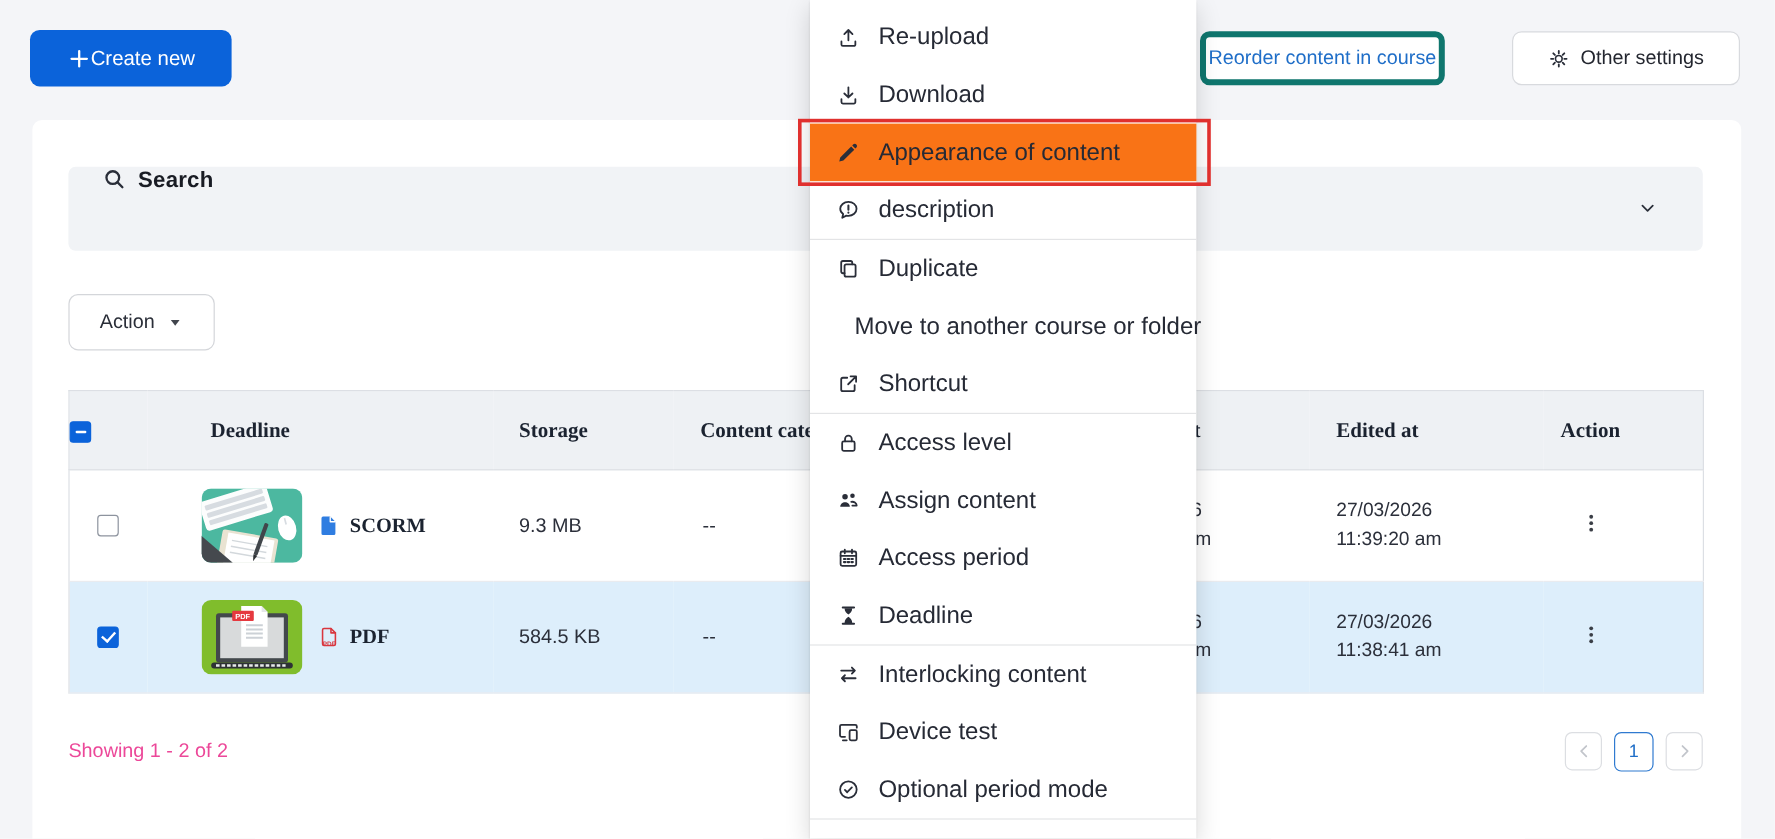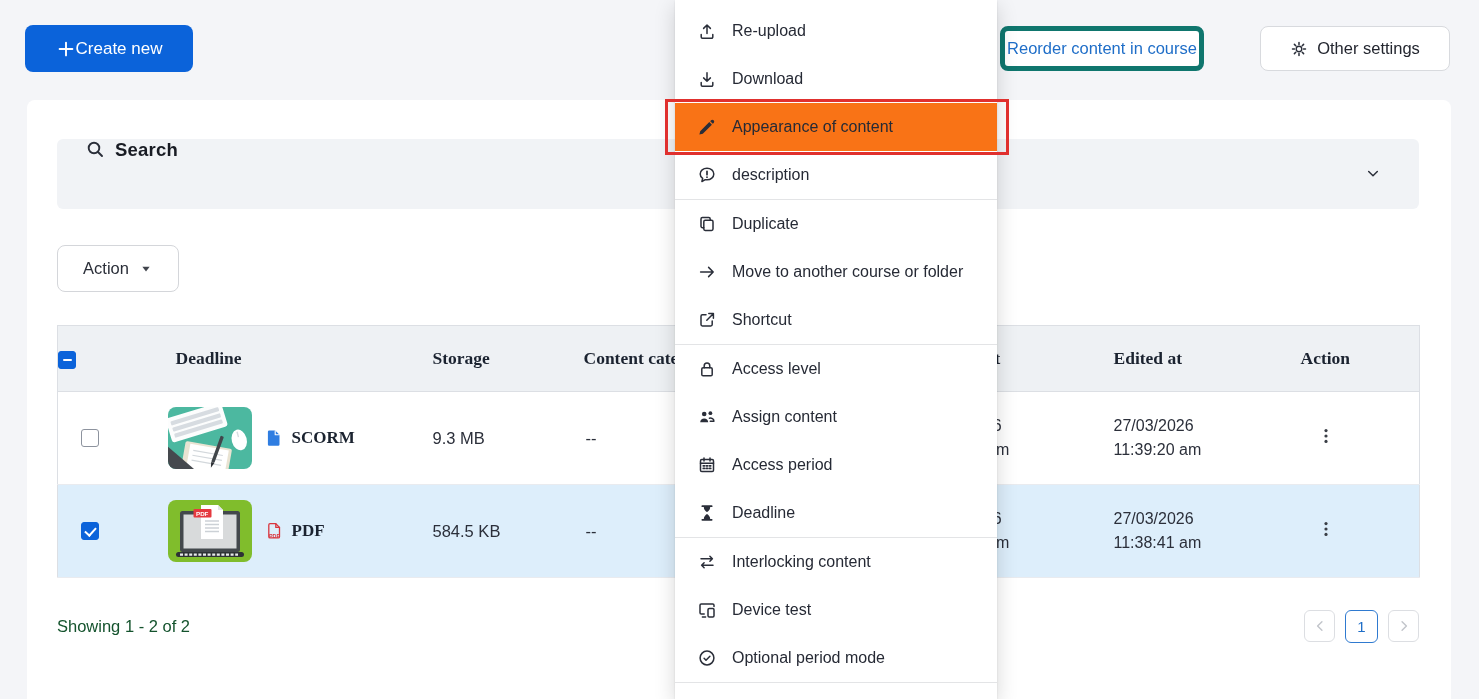--- a/index.html
+++ b/index.html
@@ -73,37 +73,37 @@
     border-radius:3px; background:#fff; position:relative; cursor:pointer; vertical-align:middle; }
   .cb.indeterminate, .cb.checked { background:#0b63da; border-color:#0b63da; }
   .cb.indeterminate::after { content:""; position:absolute; left:3.5px; right:3.5px; top:6.8px;
     height:2.6px; background:#fff; border-radius:1px; }
   .cb.checked::after { content:""; position:absolute; left:5px; top:1.6px; width:5px; height:9px;
     border-right:2.4px solid #fff; border-bottom:2.4px solid #fff; transform:rotate(42deg); }
 
   
   .tfooter { position:absolute; left:30px; top:503px; width:1362px; height:46px;
     display:flex; align-items:center; justify-content:space-between; }
-  .showing { font-size:16.5px; color:#14532d; }
+  .showing { font-size:16.5px; color:#ec4899; }
   .pager { display:flex; align-items:center; gap:10px; }
   .pbtn { width:31px; height:32px; border:1px solid #dcdee2; border-radius:6px; background:#fff;
     display:flex; align-items:center; justify-content:center; font-size:15px; color:#2a2e38; }
   .pbtn.disabled { color:#c2c5cb; }
   .pbtn.disabled svg { stroke:#c2c5cb; }
   .pbtn.active { width:33px; height:33px; border-color:#2f7ad0; color:#1f6ec8; }
   .psize { width:131px; height:36px; border:1px solid #dcdee2; border-radius:6px; background:#fff;
     display:flex; align-items:center; justify-content:space-between; padding:0 13px;
     font-size:15.5px; color:#2a2e38; }
 
   
   .cmenu { position:absolute; left:675px; top:0; width:322px; height:699px; background:#fff;
     box-shadow:0 1px 2px rgba(0,0,0,.10), 0 6px 20px rgba(0,0,0,.16);
     padding-top:7px; z-index:40; }
   .menu-item { height:48px; display:flex; align-items:center; gap:15px; padding:0 12px 0 22px;
-    font-size:16px; color:#262a35; cursor:pointer; white-space:nowrap; }
+    font-size:20px; color:#262a35; cursor:pointer; white-space:nowrap; }
   .menu-item.highlight { background:#f97316; }
   .menu-divider { height:1px; background:#e3e4e6; }
 
   .red-highlight { position:absolute; left:665px; top:99px; width:344px; height:56px;
     border:3px solid #e0302e; z-index:50; pointer-events:none; }
 </style>
 </head>
 <body>
 
 <div>

